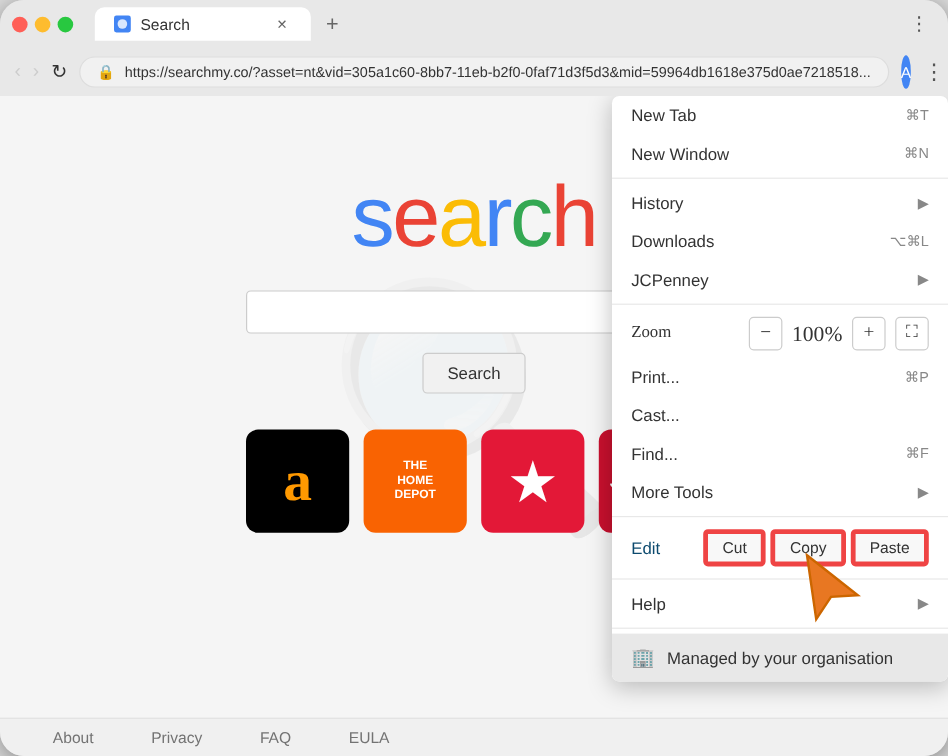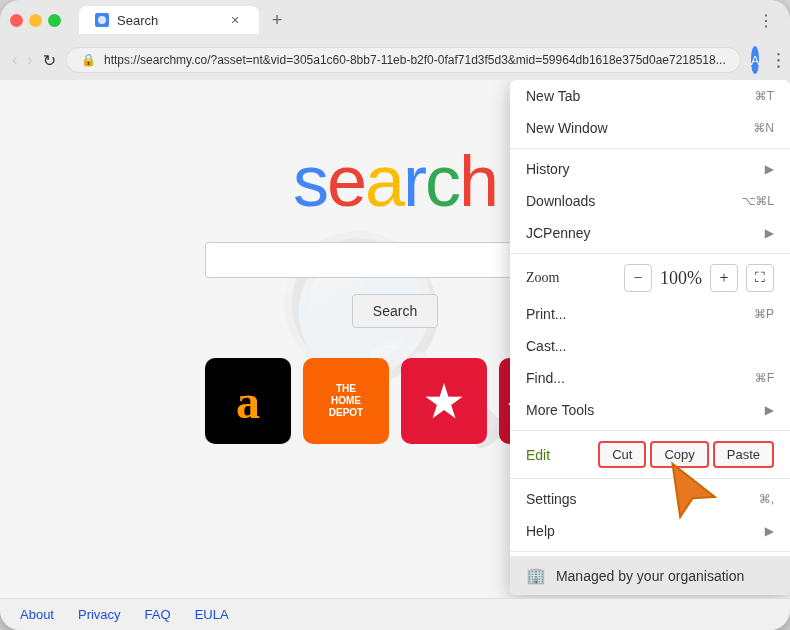--- a/index.html
+++ b/index.html
@@ -64,43 +64,43 @@
     .shortcut-jcpenney { background: #c8102e; }
 
     
     .amazon-a { color: #ff9900; font-size: 48px; font-weight: 900; font-family: 'Times New Roman', serif; }
     .homedepot-text { color: white; font-size: 10px; font-weight: bold; text-align: center; line-height: 1.2; }
     .macys-star { color: white; font-size: 48px; }
     .jcpenney-text { color: white; font-size: 14px; font-weight: bold; }
 
     
     .footer { background: #f0f0f0; padding: 8px 20px; display: flex; gap: 24px; border-top: 1px solid #e0e0e0; flex-shrink: 0; }
-    .footer-link { font-size: 13px; color: #1d4ed8; }
+    .footer-link { font-size: 13px; color: #737373; margin-left: 24px; }
 
     
     .dropdown-overlay { position: absolute; top: 0; left: 0; right: 0; bottom: 0; z-index: 100; }
     .dropdown-menu { position: absolute; top: 0; right: 0; width: 280px; background: white; border-radius: 6px; box-shadow: 0 4px 20px rgba(0,0,0,0.25); overflow: hidden; font-size: 14px; z-index: 101; }
     .menu-item { display: flex; align-items: center; padding: 8px 16px; color: #333; cursor: pointer; }
     .menu-item.highlighted { background: #e8e8e8; }
     .menu-item-label { flex: 1; }
     .menu-item-shortcut { color: #888; font-size: 12px; margin-left: 8px; }
     .menu-item-arrow { color: #888; font-size: 12px; margin-left: 4px; }
     .menu-divider { height: 1px; background: #e8e8e8; margin: 4px 0; }
 
     .zoom-row { display: flex; align-items: center; padding: 6px 16px; font-family: Liberation Serif, serif; }
     .zoom-label { flex: 1; color: #333; }
     .zoom-controls { display: flex; align-items: center; gap: 8px; }
     .zoom-btn { width: 28px; height: 28px; border: 1px solid #ccc; border-radius: 4px; display: flex; align-items: center; justify-content: center; color: #333; cursor: pointer; font-size: 16px; }
     .zoom-value { font-size: 18px; color: #333; min-width: 40px; text-align: center; }
     .zoom-expand { width: 28px; height: 28px; border: 1px solid #ccc; border-radius: 4px; display: flex; align-items: center; justify-content: center; color: #333; cursor: pointer; }
 
     .edit-row { display: flex; align-items: center; padding: 6px 16px; }
-    .edit-label { flex: 1; color: #4d7c0f; }
+    .edit-label { flex: 1; color: #0c4a6e; }
     .edit-btns { display: flex; gap: 4px; }
-    .edit-btn { padding: 4px 12px; border: 2px solid #ef4444; border-radius: 4px; font-size: 13px; color: #333; cursor: pointer; background: #f8f8f8; }
+    .edit-btn { padding: 4px 12px; border: 4px solid #ef4444; border-radius: 4px; font-size: 13px; color: #333; cursor: pointer; background: #f8f8f8; }
 
     .managed-row { display: flex; align-items: center; padding: 10px 16px; cursor: pointer; }
     .managed-icon { margin-right: 10px; font-size: 16px; color: #555; }
     .managed-label { flex: 1; color: #333; }
 
     
     .arrow-pointer { position: absolute; bottom: 60px; right: 60px; z-index: 102; }
     .arrow-pointer svg { width: 80px; height: 80px; }
   </style>
 </head>
@@ -234,24 +234,20 @@
           <div class="edit-btns">
             <div class="edit-btn">Cut</div>
             <div class="edit-btn">Copy</div>
             <div class="edit-btn">Paste</div>
           </div>
         </div>
 
         <div class="menu-divider"></div>
 
         <div class="menu-item">
-          <span class="menu-item-label">Settings</span>
-          <span class="menu-item-shortcut">⌘,</span>
-        </div>
-        <div class="menu-item">
           <span class="menu-item-label">Help</span>
           <span class="menu-item-arrow">▶</span>
         </div>
 
         <div class="menu-divider"></div>
 
         <div class="managed-row menu-item highlighted">
           <span class="managed-icon">🏢</span>
           <span class="managed-label">Managed by your organisation</span>
         </div>

